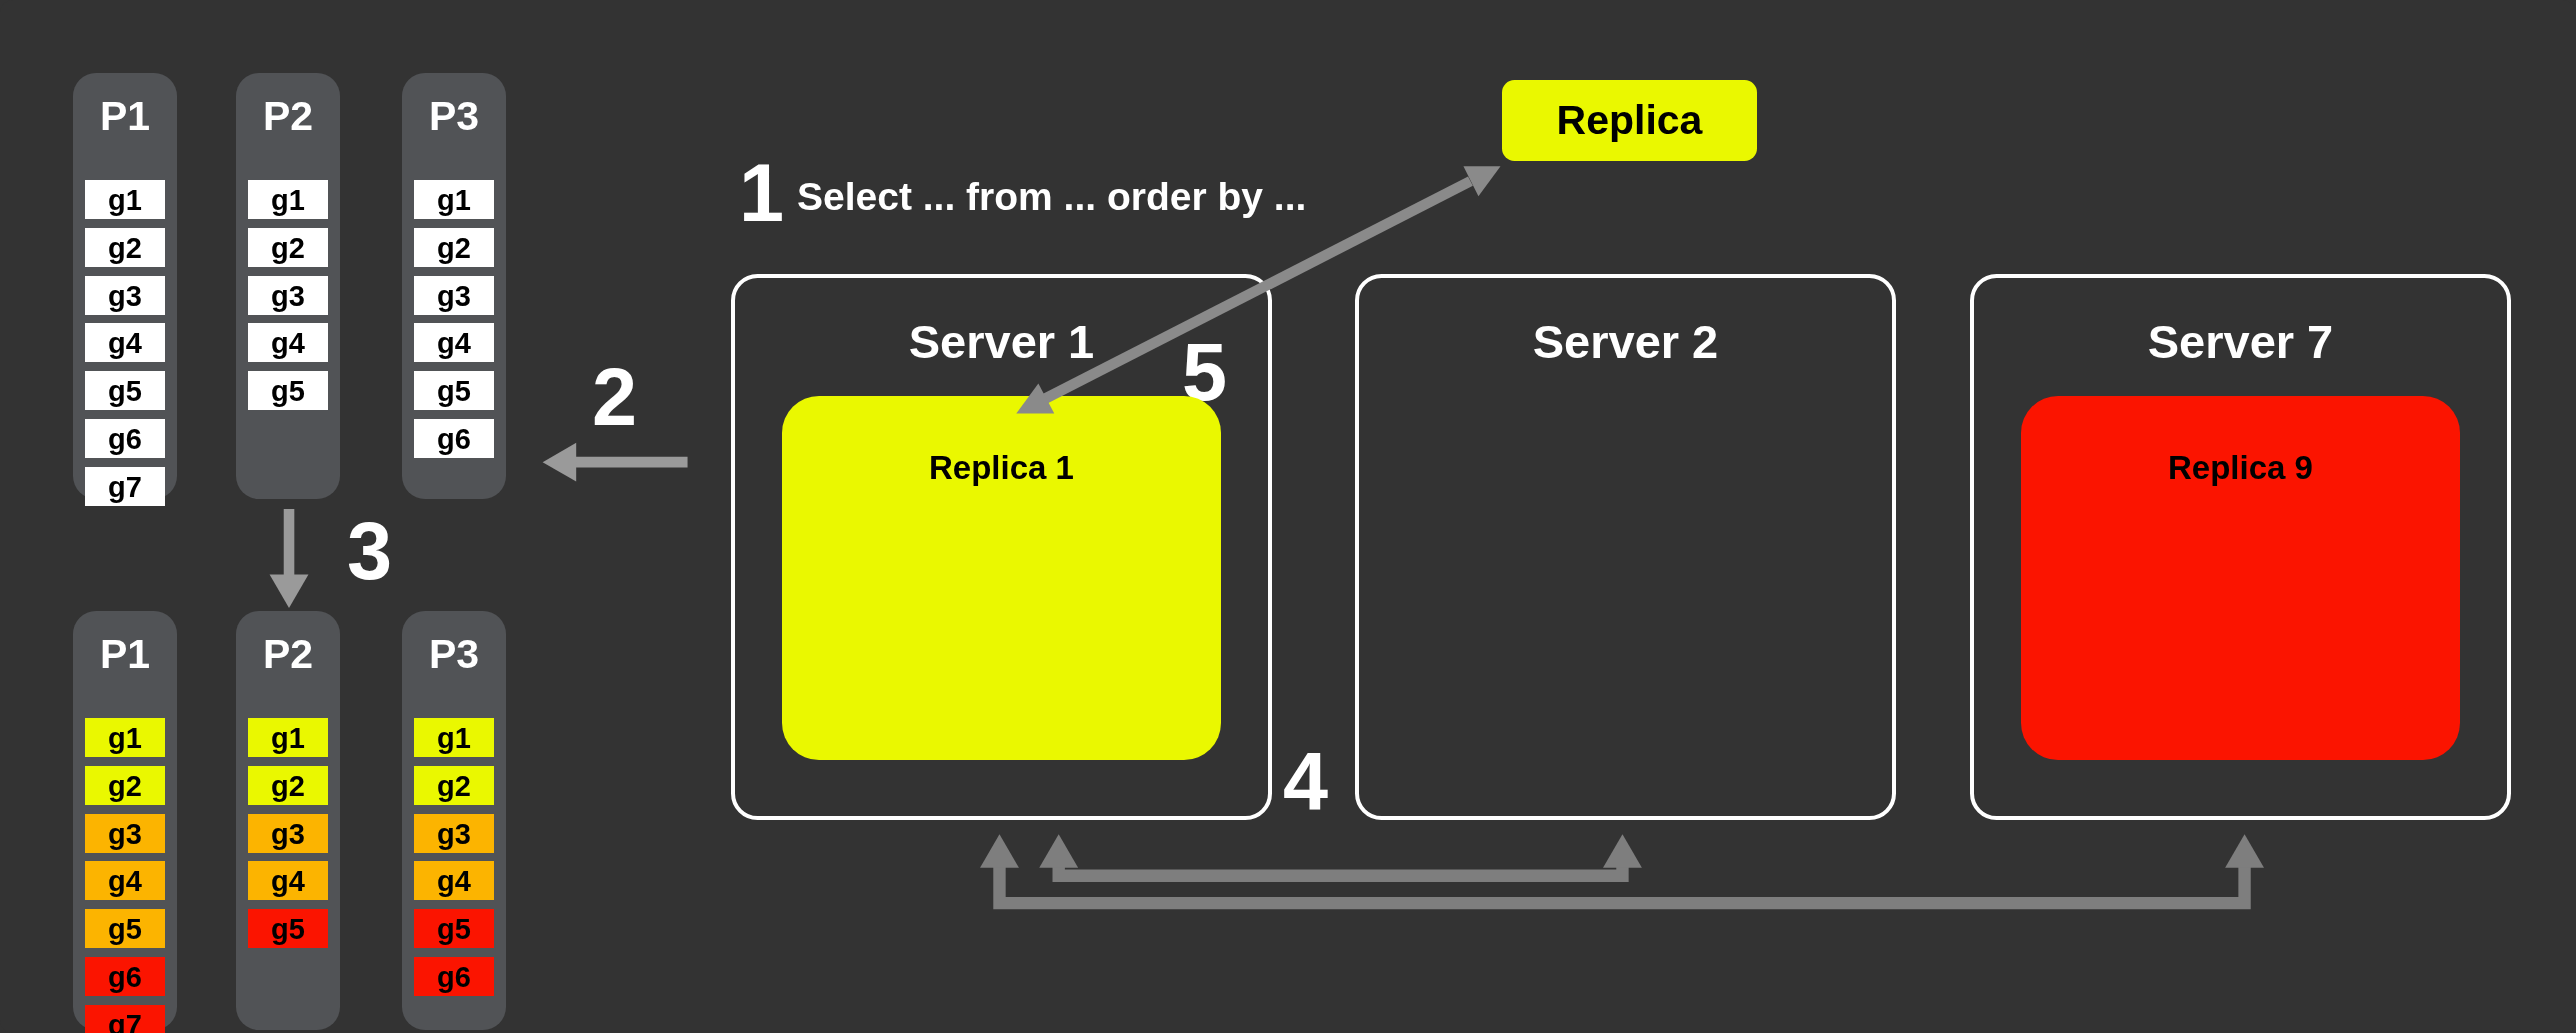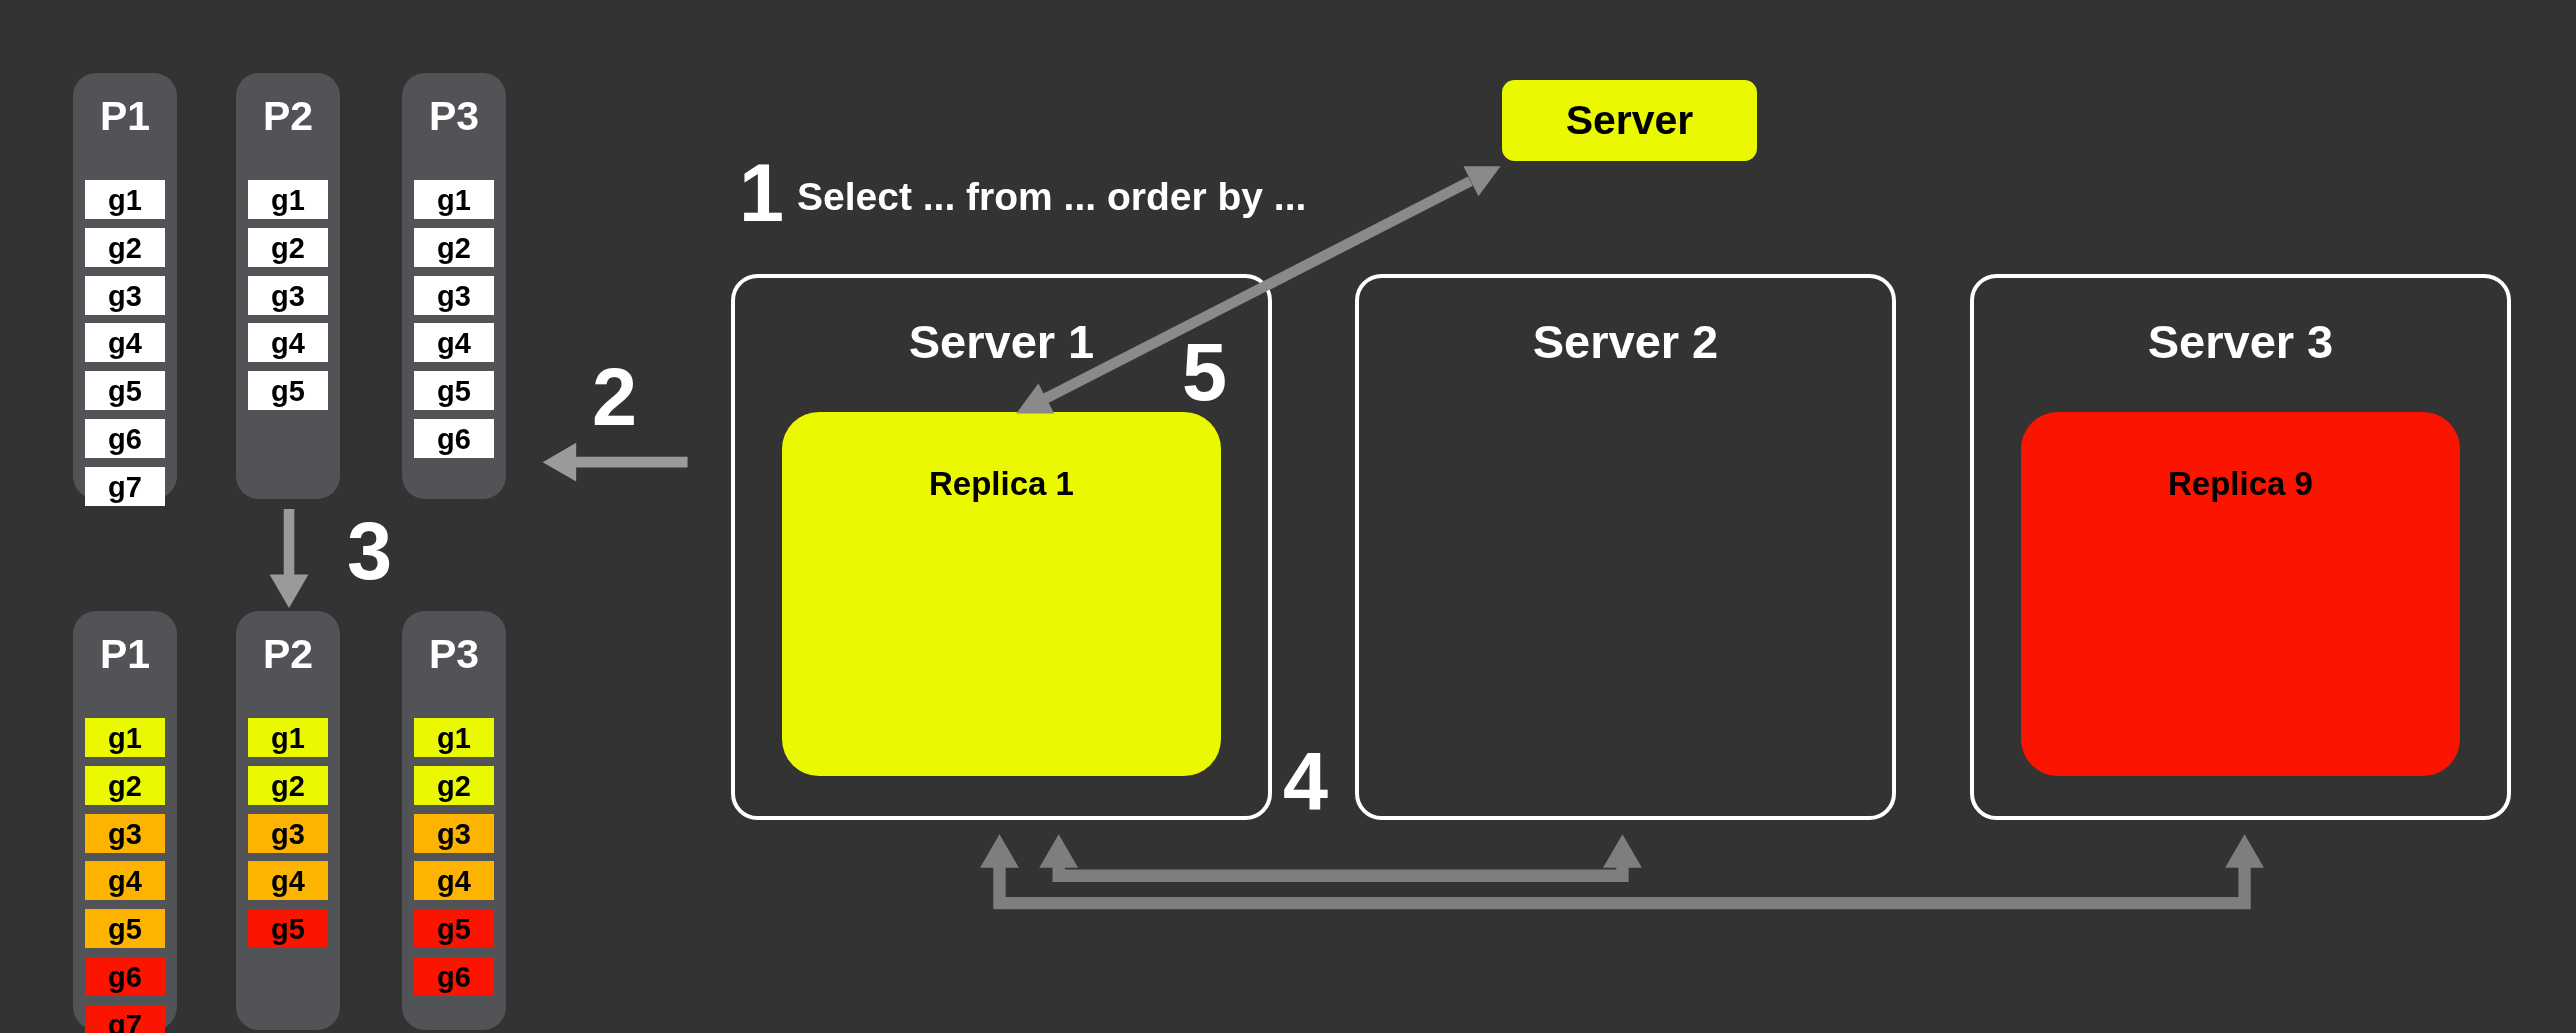--- a/index.html
+++ b/index.html
@@ -44,21 +44,21 @@
   .server{
     position:absolute;top:274px;width:541px;height:546px;
     border:4.4px solid var(--server-border,#ffffff);border-radius:26.5px;
     box-sizing:border-box;
   }
   .server-name{
     margin-top:39px;text-align:center;font-size:47px;font-weight:600;
     color:var(--text-light,#ffffff);line-height:1.05;
   }
   .replica{
-    width:439px;height:364px;margin:46px auto 0;border-radius:37px;
+    width:439px;height:364px;margin:30px auto 0;border-radius:37px;
   }
   .replica-name{
     padding-top:53px;text-align:center;font-size:33px;font-weight:700;
     color:var(--text-dark,#000000);
   }
   
   svg.arrows{position:absolute;left:0;top:0;z-index:5;pointer-events:none;}
   .stroke-light{stroke:var(--arrow-light,#9A9A9A);stroke-width:12px;}
   .fill-light{fill:var(--arrow-light,#9A9A9A);}
   .stroke-mid{stroke:var(--arrow-mid,#8A8A8A);stroke-width:12px;}
@@ -144,34 +144,34 @@
 
   <div class="big-num" style="left:739px;top:153px">1</div>
   <div class="big-num" style="left:592px;top:357px">2</div>
   <div class="big-num" style="left:347px;top:511px">3</div>
   <div class="big-num" style="left:1283px;top:741px">4</div>
   <div class="big-num" style="left:1182px;top:332px">5</div>
 
   <div class="annotation">Select ... from ... order by ...</div>
 
   <div class="client" style="background: rgb(234, 248, 0);">
-    <span>Server</span>
+    <span>Replica</span>
   </div>
 
   <div class="server" style="left:731px">
     <div class="server-name">Server 1</div>
     <div class="replica" style="background: rgb(234, 248, 0);">
       <div class="replica-name">Replica 1</div>
     </div>
   </div>
   <div class="server" style="left:1355px">
     <div class="server-name">Server 2</div>
   </div>
   <div class="server" style="left:1970px">
-    <div class="server-name">Server 3</div>
+    <div class="server-name">Server 7</div>
     <div class="replica" style="background: rgb(251, 20, 0);">
       <div class="replica-name">Replica 9</div>
     </div>
   </div>
 
   <svg class="arrows" width="2576" height="1033" viewBox="0 0 2915 1169">
 
     <g>
       <line class="stroke-light" x1="778" y1="523" x2="650" y2="523"></line>
       <polygon class="fill-light" points="614,523 652,501 652,545"></polygon>

